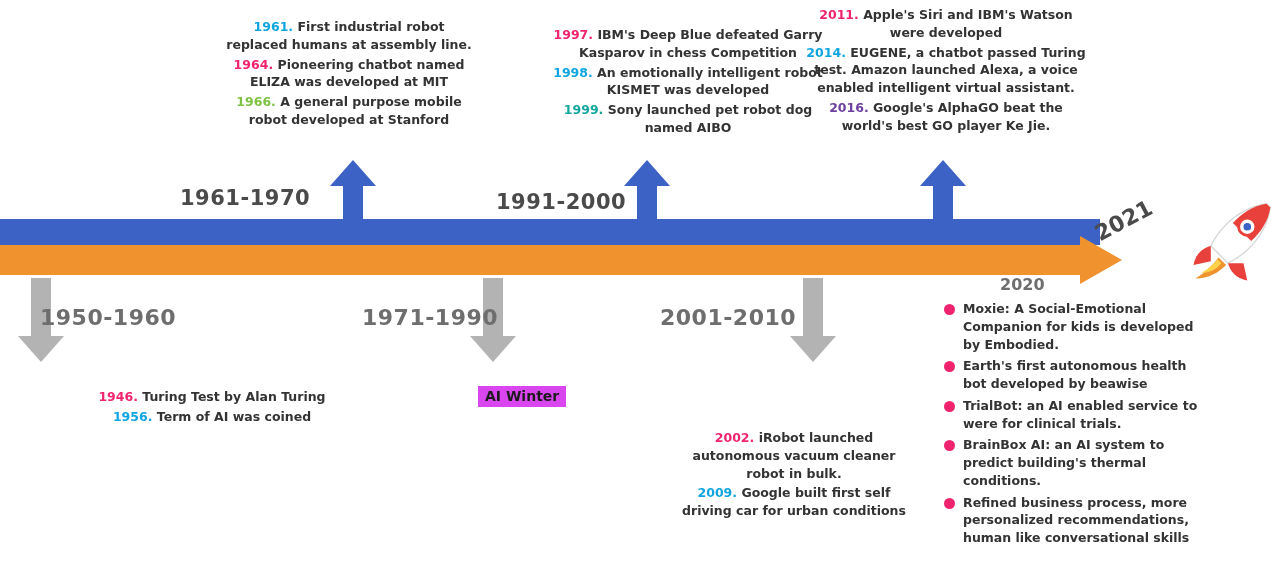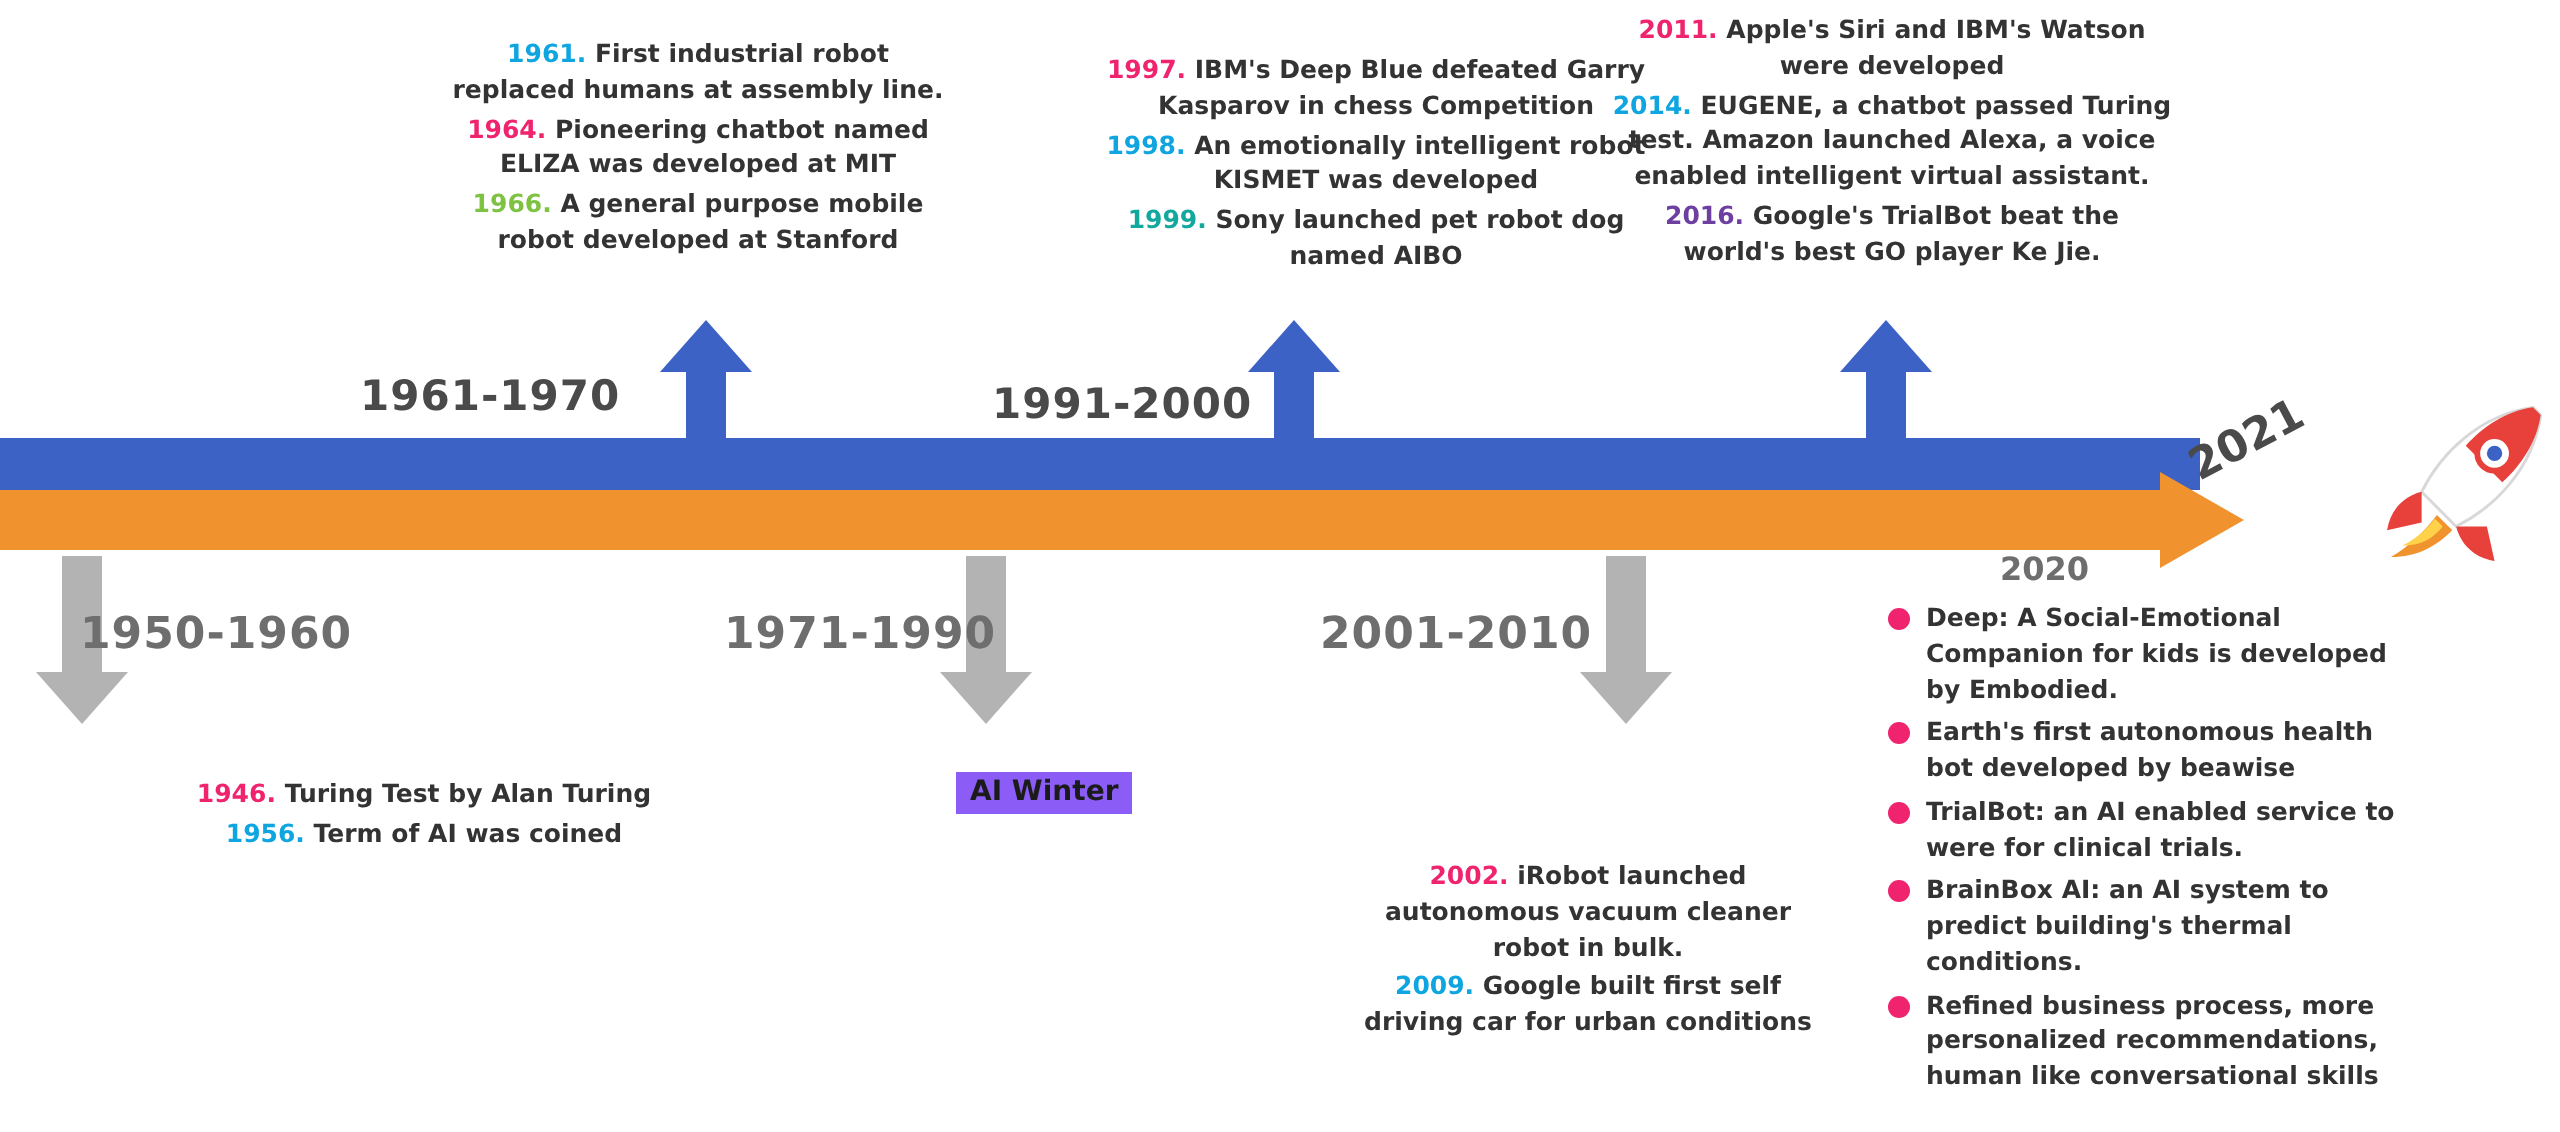--- a/index.html
+++ b/index.html
@@ -54,21 +54,21 @@
   .note p{margin:0 0 2px 0;}
   .yr{font-weight:bold;}
   .y-pink{color:#f0246e;}
   .y-blue{color:#0ea5e0;}
   .y-green{color:#7ec242;}
   .y-teal{color:#13a89e;}
   .y-purple{color:#6d3fa0;}
 
   
   .ai-winter{
-    position:absolute;left:478px;top:386px;background:#8b5cf6;color:#1b1b1b;
+    position:absolute;left:478px;top:386px;background:#d946ef;color:#1b1b1b;
     font-size:14px;font-weight:bold;padding:3px 7px;line-height:1.1;text-align:right;
   }
 
   
   .bullets{position:absolute;left:944px;top:300px;width:258px;}
   .bullet{display:flex;gap:8px;margin-bottom:4px;}
   .dot{flex:0 0 auto;width:11px;height:11px;border-radius:50%;background:#f0246e;margin-top:4px;}
   .bullet span.txt{font-size:12.5px;font-weight:bold;line-height:1.42;color:#333;}
 
   
@@ -96,21 +96,21 @@
     <p><span class="yr y-teal">1999.</span>
       <span>Sony launched pet robot dog named AIBO</span></p>
   </div>
 
   <div class="note" style="left:806px;top:6px;width:280px;text-align:center;">
     <p><span class="yr y-pink">2011.</span>
       <span>Apple's Siri and IBM's Watson were developed</span></p>
     <p><span class="yr y-blue">2014.</span>
       <span>EUGENE, a chatbot passed Turing test. Amazon launched Alexa, a voice enabled intelligent virtual assistant.</span></p>
     <p><span class="yr y-purple">2016.</span>
-      <span>Google's TrialBot beat the world's best GO player Ke Jie.</span></p>
+      <span>Google's AlphaGO beat the world's best GO player Ke Jie.</span></p>
   </div>
 
   <div class="up-arrow up1">
     <div class="head"></div>
     <div class="shaft"></div>
   </div>
   <div class="up-arrow up2">
     <div class="head"></div>
     <div class="shaft"></div>
   </div>
@@ -160,21 +160,21 @@
 
   <div class="era era-lower" style="left:40px;top:305px;">1950-1960</div>
   <div class="era era-lower" style="left:362px;top:305px;">1971-1990</div>
   <div class="era era-lower" style="left:660px;top:305px;">2001-2010</div>
 
   <div class="era-2020" style="left:1000px;top:275px;">2020</div>
 
   <div class="bullets">
     <div class="bullet">
       <span class="dot"></span>
-      <span class="txt">Deep: A Social-Emotional Companion for kids is developed by Embodied.</span>
+      <span class="txt">Moxie: A Social-Emotional Companion for kids is developed by Embodied.</span>
     </div>
     <div class="bullet">
       <span class="dot"></span>
       <span class="txt">Earth's first autonomous health bot developed by beawise</span>
     </div>
     <div class="bullet">
       <span class="dot"></span>
       <span class="txt">TrialBot: an AI enabled service to were for clinical trials.</span>
     </div>
     <div class="bullet">

